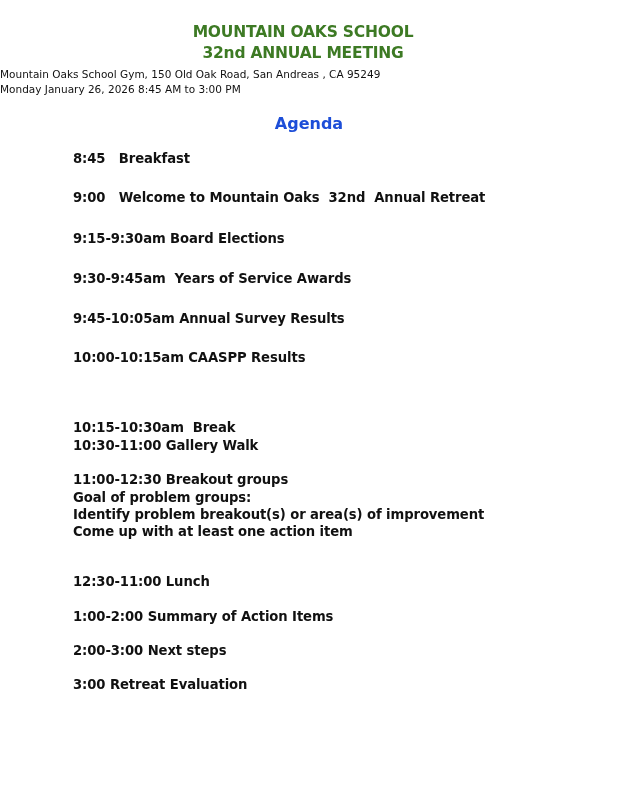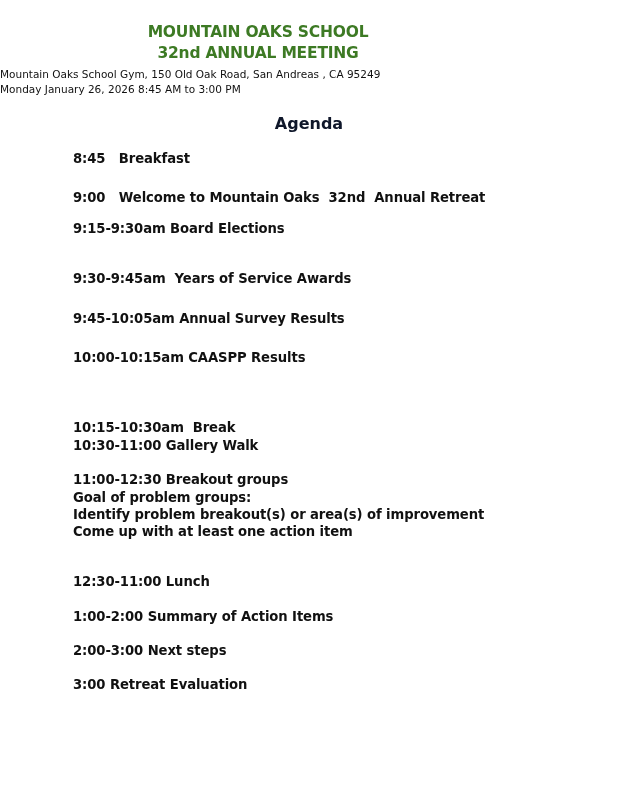--- a/index.html
+++ b/index.html
@@ -1,36 +1,36 @@
 <!DOCTYPE html>
 <html><head>
 <meta charset="utf-8">
 <style>
   html, body { margin: 0; padding: 0; background: #ffffff; }
   body { width: 618px; height: 800px; position: relative; overflow: hidden; font-family: "DejaVu Sans", sans-serif; color: #111; }
-  .title { position: absolute; left: 0; width: 516px; text-align: center; color: #3d7a24; font-weight: bold; font-size: 15.5px; letter-spacing: -0.2px; }
+  .title { position: absolute; left: 0; width: 516px; text-align: center; color: #3d7a24; font-weight: bold; font-size: 15.5px; letter-spacing: -0.2px; padding-left: 45px; }
   .sub { position: absolute; left: 0; width: 618px; font-size: 10.5px; color: #111; }
-  .agenda-h { position: absolute; left: 0; width: 618px; text-align: center; color: #0f172a; font-weight: bold; font-size: 16px; }
+  .agenda-h { position: absolute; left: 0; width: 618px; text-align: center; color: #1d4ed8; font-weight: bold; font-size: 16px; }
   .item { position: absolute; left: 73px; font-weight: bold; font-size: 13.2px; white-space: pre; color: #111; letter-spacing: -0.1px; text-align: right; }
 </style>
 </head>
 <body>
 
 <div>
   <div class="title" style="top:23px">MOUNTAIN OAKS SCHOOL</div>
   <div class="title" style="top:44px">32nd ANNUAL MEETING</div>
   <div class="sub" style="top:68px">Mountain Oaks School Gym, 150 Old Oak Road, San Andreas , CA 95249</div>
   <div class="sub" style="top:83px">Monday January 26, 2026  8:45 AM to 3:00 PM</div>
   <div class="agenda-h" style="top:114px">Agenda</div>
 </div>
 
 <div id="agenda-list">
   <div class="item" style="top:151px">8:45   Breakfast</div>
   <div class="item" style="top:190px">9:00   Welcome to Mountain Oaks  32nd  Annual Retreat</div>
-  <div class="item" style="top:221px">9:15-9:30am Board Elections</div>
+  <div class="item" style="top:231px">9:15-9:30am Board Elections</div>
   <div class="item" style="top:271px">9:30-9:45am  Years of Service Awards</div>
   <div class="item" style="top:311px">9:45-10:05am Annual Survey Results</div>
   <div class="item" style="top:350px">10:00-10:15am CAASPP Results</div>
   <div class="item" style="top:420px">10:15-10:30am  Break</div>
   <div class="item" style="top:438px">10:30-11:00 Gallery Walk</div>
   <div class="item" style="top:472px">11:00-12:30 Breakout groups</div>
   <div class="item" style="top:490px">Goal of problem groups:</div>
   <div class="item" style="top:507px">Identify problem breakout(s) or area(s) of improvement</div>
   <div class="item" style="top:524px">Come up with at least one action item</div>
   <div class="item" style="top:574px">12:30-11:00 Lunch</div>

